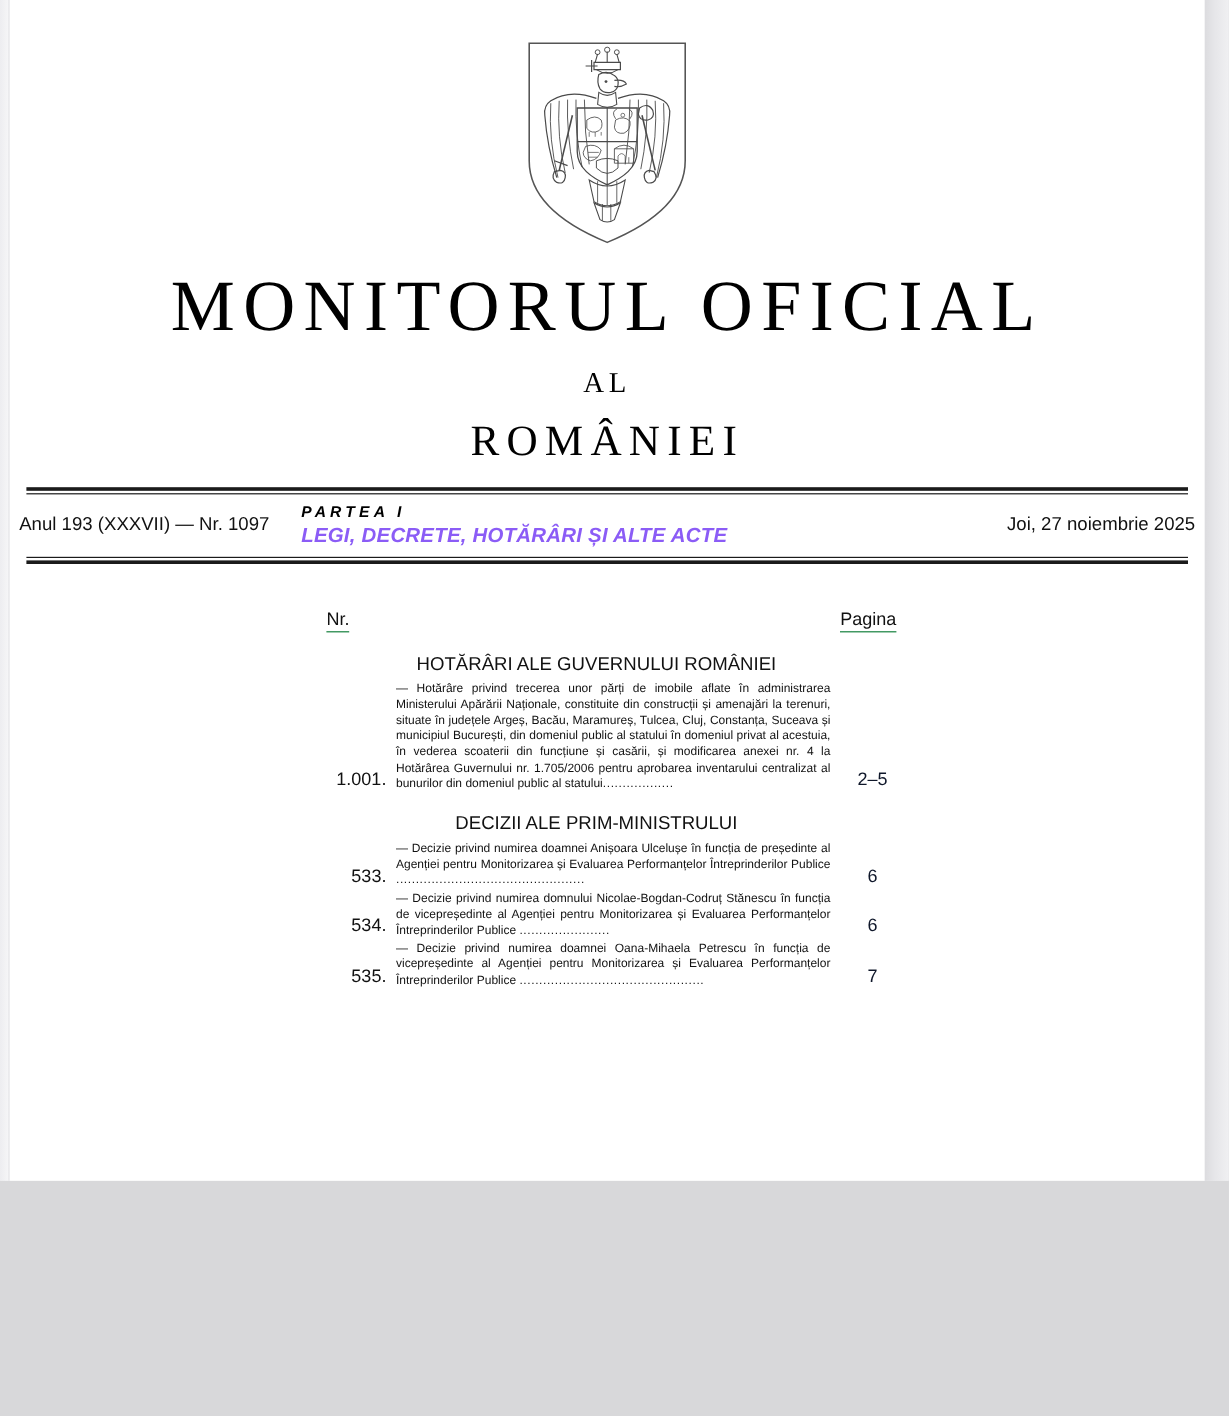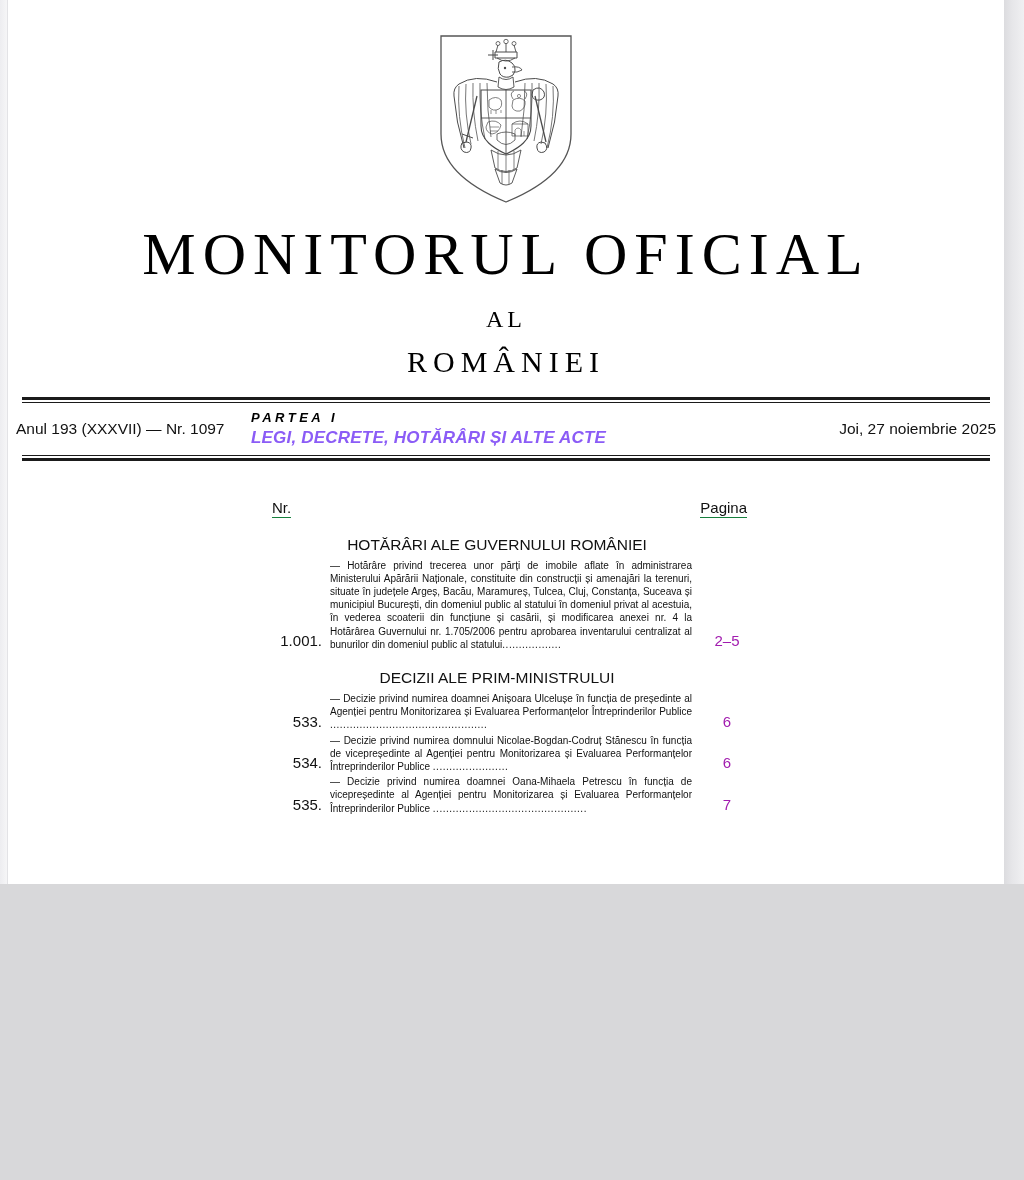--- a/index.html
+++ b/index.html
@@ -11,21 +11,21 @@
     width: 1024px;
     height: 1180px;
     overflow: hidden;
     font-family: "Liberation Sans", sans-serif;
   }
 
   
   #viewer {
     position: relative;
     width: 1024px;
-    height: 884px;
+    height: 984px;
     background: #e9e9ec;
     overflow: hidden;
   }
   #page {
     position: absolute;
     left: 8px;
     top: 0;
     width: 996px;
     height: 1180px;
     background: #ffffff;
@@ -67,21 +67,21 @@
     color: #000;
     font-weight: 400;
   }
   .mast-al {
     font-size: 24px;
     letter-spacing: 4px;
     margin-top: 22px;
     color: #000;
   }
   .mast-country {
-    font-size: 30px;
+    font-size: 36px;
     letter-spacing: 6px;
     margin-top: 12px;
     color: #000;
   }
 
   
   .rule-double {
     margin: 0 14px;
     padding-top: 18px;
   }
@@ -202,21 +202,21 @@
     padding-right: 64px;
   }
   .leader {
     letter-spacing: 0.5px;
   }
   .entry-page {
     position: absolute;
     right: 0;
     bottom: 0;
     font-size: 15px;
-    color: #a21caf;
+    color: #0f172a;
     line-height: 1.32;
     width: 58px;
     text-align: center;
   }
 </style>
 </head>
 <body>
 
 <div id="viewer">
 

